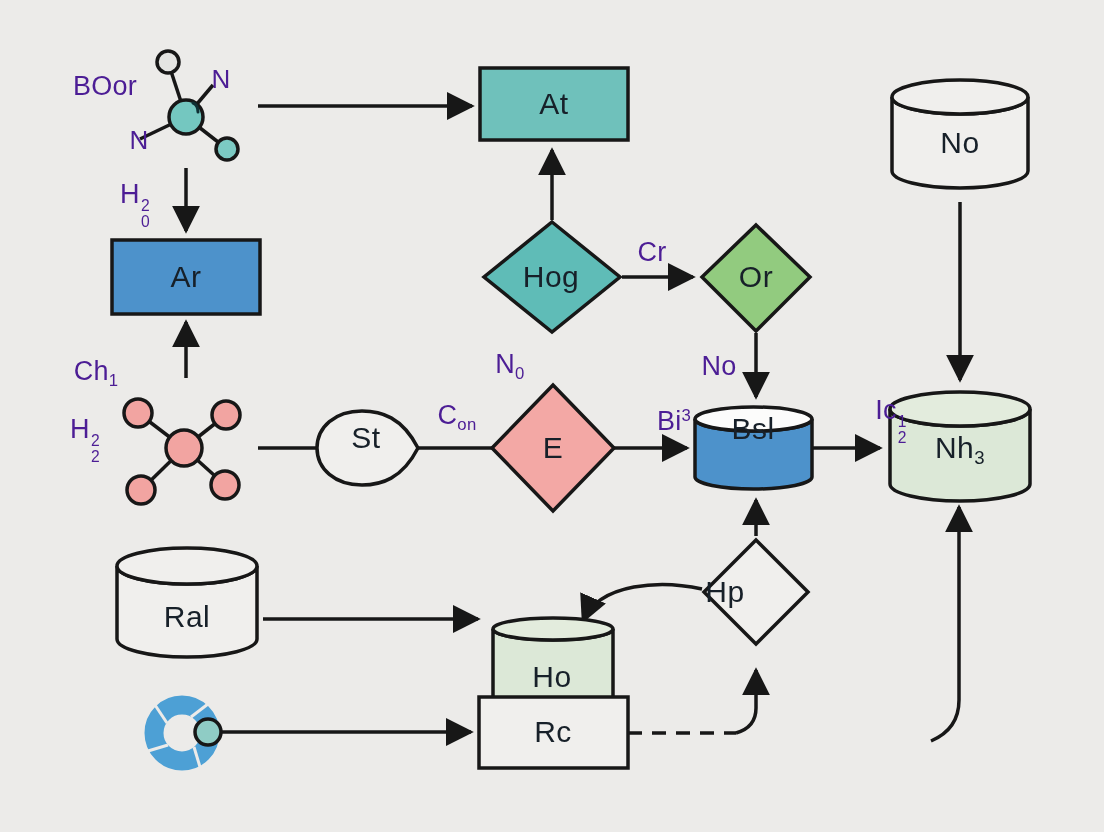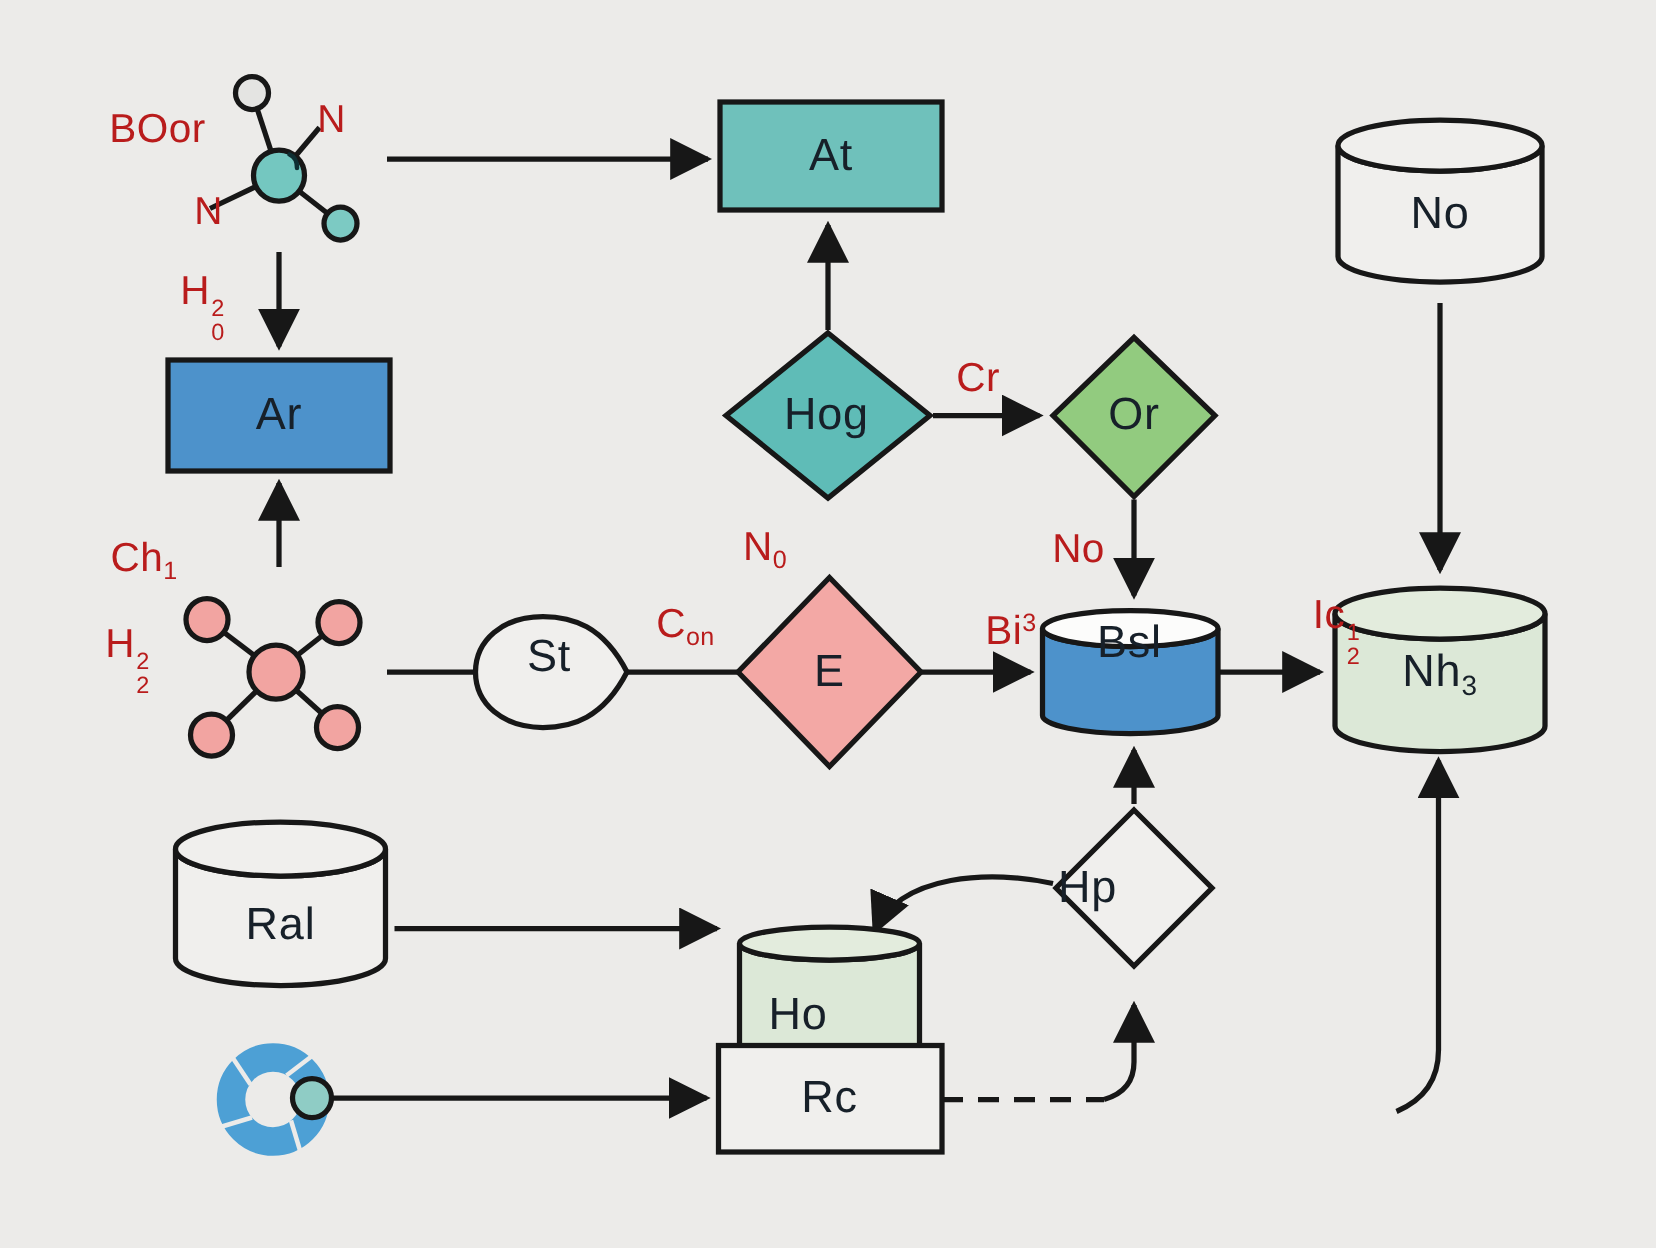--- a/index.html
+++ b/index.html
@@ -12,21 +12,21 @@
   .stage{position:absolute;inset:0;width:1104px;height:832px}
   svg.diagram{position:absolute;left:0;top:0}
   
   .nl{
     position:absolute;transform:translate(-50%,-50%);
     font-size:30px;line-height:1;color:#172029;white-space:nowrap;
     letter-spacing:.5px;font-weight:500;
   }
   .al{
     position:absolute;transform:translate(-50%,-50%);
-    font-size:27px;line-height:1;color:#b91c1c;white-space:nowrap;
+    font-size:27px;line-height:1;color:#4c1d95;white-space:nowrap;
     letter-spacing:.3px;font-weight:500;
   }
   .sub{font-size:.62em;vertical-align:-.32em}
   .sup{font-size:.62em;vertical-align:.52em}
   .stack{
     display:inline-flex;flex-direction:column;align-items:flex-start;
     font-size:.58em;line-height:1.02;vertical-align:-.52em;margin-left:1px;
   }
   .stack .up,.stack .dn{display:block}
 </style>
@@ -142,21 +142,21 @@
 <span class="nl" style="left:554px;top:104px">At</span>
 <span class="nl" style="left:186px;top:277px">Ar</span>
 <span class="nl" style="left:551px;top:277px">Hog</span>
 <span class="nl" style="left:756px;top:277px">Or</span>
 <span class="nl" style="left:553px;top:448px">E</span>
 <span class="nl" style="left:366px;top:438px">St</span>
 <span class="nl" style="left:753px;top:429px">Bsl</span>
 <span class="nl" style="left:960px;top:143px">No</span>
 <span class="nl" style="left:960px;top:450px"><span>Nh</span><span class="sub">3</span></span>
 <span class="nl" style="left:187px;top:617px">Ral</span>
-<span class="nl" style="left:532px;top:677px">Ho</span>
+<span class="nl" style="left:552px;top:677px">Ho</span>
 <span class="nl" style="left:553px;top:732px">Rc</span>
 <span class="nl" style="left:725px;top:592px">Hp</span>
 
 <span class="al" style="left:652px;top:252px">Cr</span>
 <span class="al" style="left:719px;top:366px">No</span>
 <span class="al" style="left:674px;top:421px"><span>Bi</span><span class="sup">3</span></span>
 <span class="al" style="left:457px;top:418px"><span>C</span><span class="sub">on</span></span>
 <span class="al" style="left:891px;top:422px"><span>Ic</span><span class="stack">
         <span class="up">1</span>
         <span class="dn">2</span>

